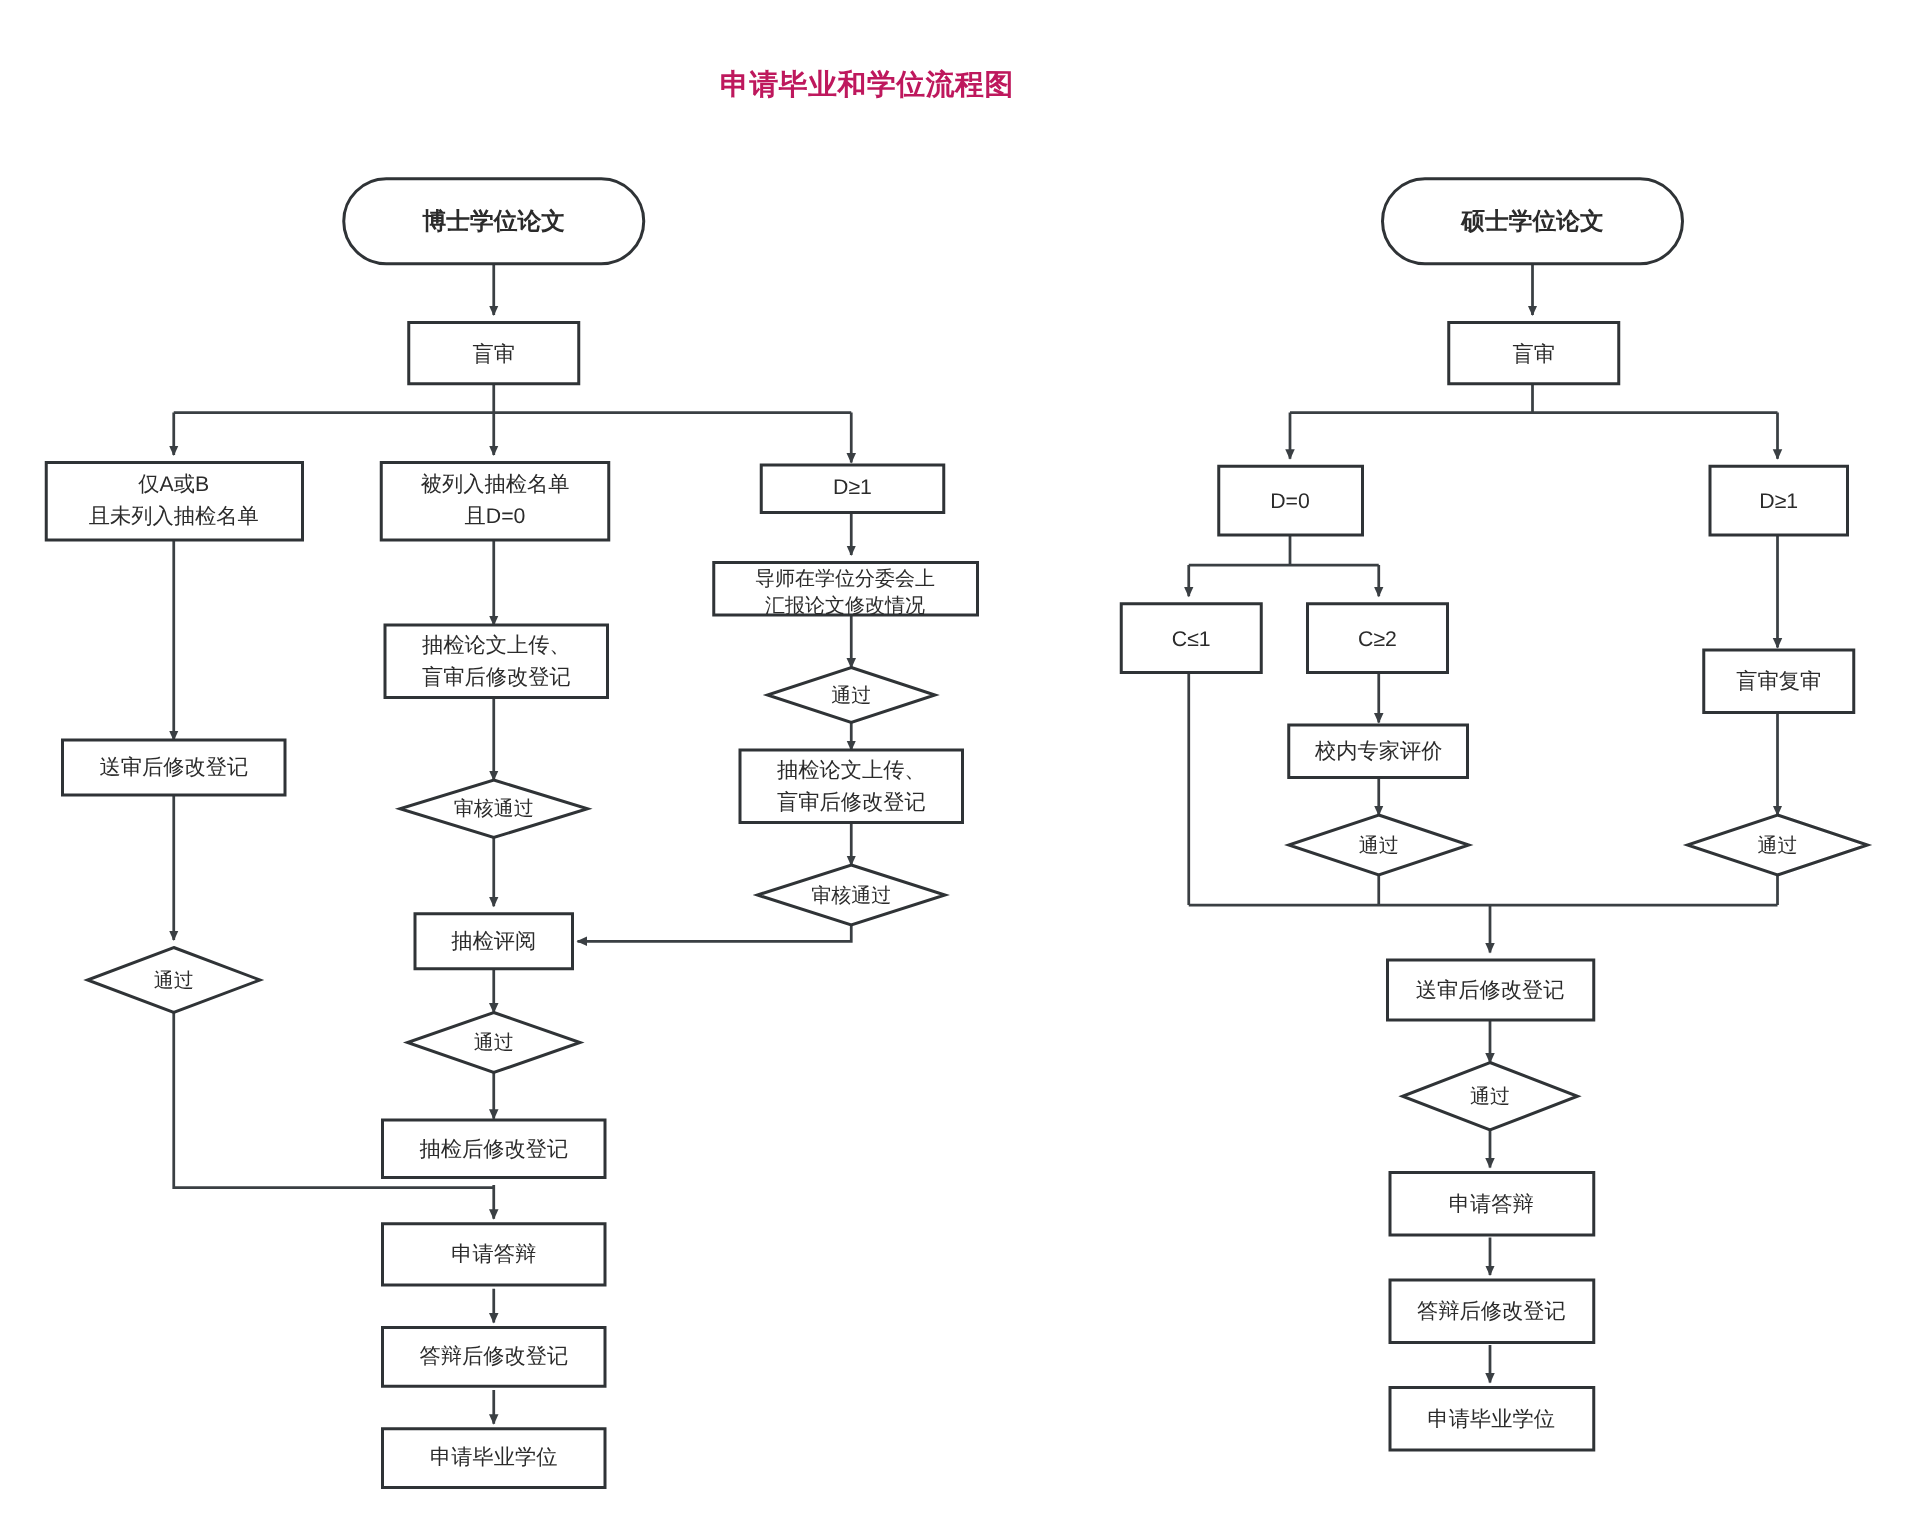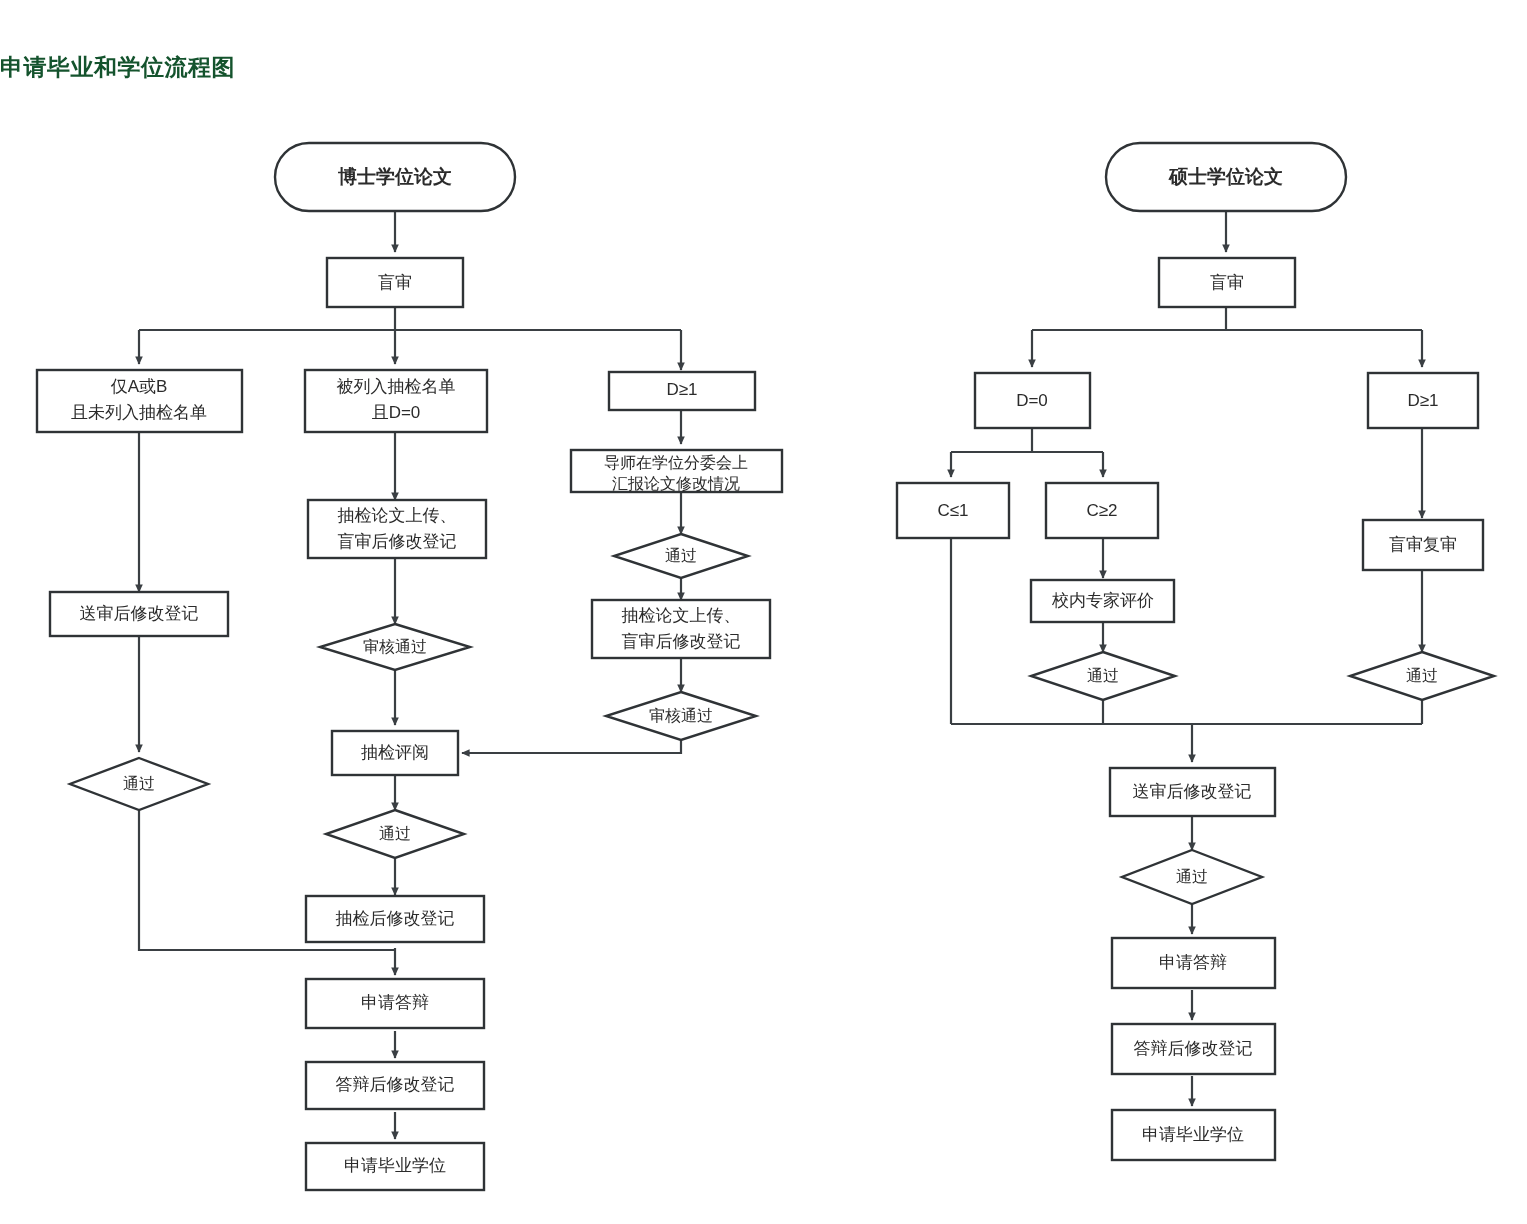--- a/index.html
+++ b/index.html
@@ -17,24 +17,24 @@
   #flow-root {
     position: relative;
     width: 1527px;
     height: 1224px;
   }
   .chart-title {
     position: absolute;
     left: 0;
     top: 52px;
     width: 1387px;
-    text-align: left;
+    text-align: center;
     font-size: 23px;
     font-weight: bold;
-    color: #14532d;
+    color: #be185d;
     letter-spacing: 0.5px;
   }
   svg.flow-canvas {
     position: absolute;
     left: 0;
     top: 0;
     width: 1527px;
     height: 1224px;
   }
   .node-shape {

